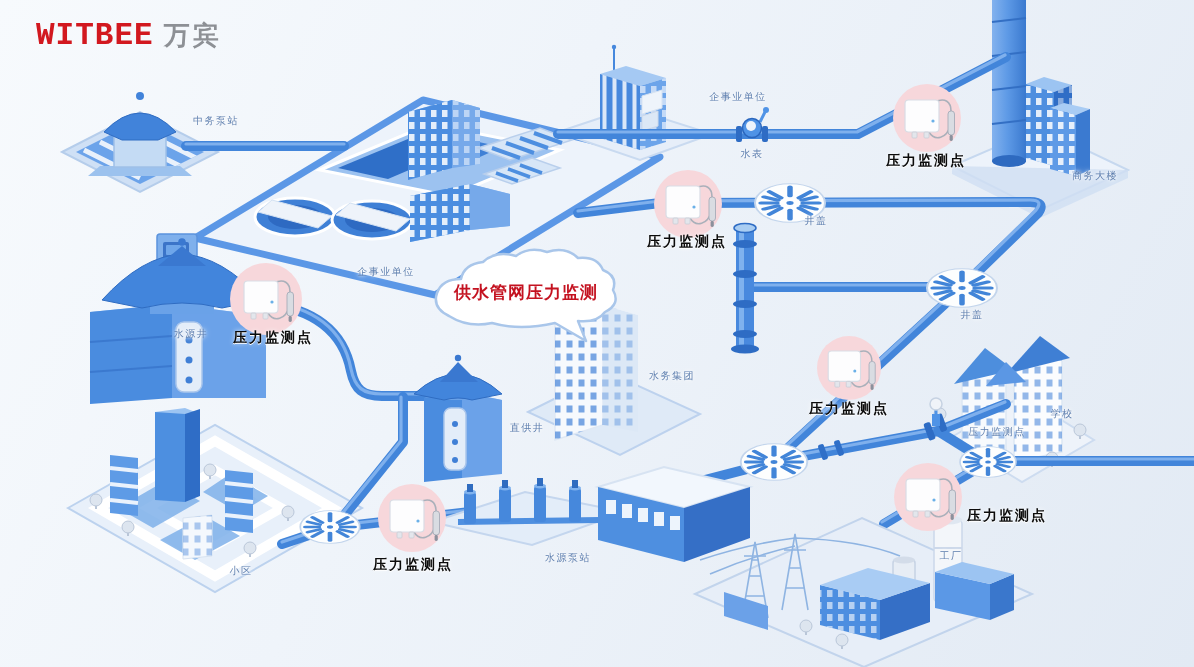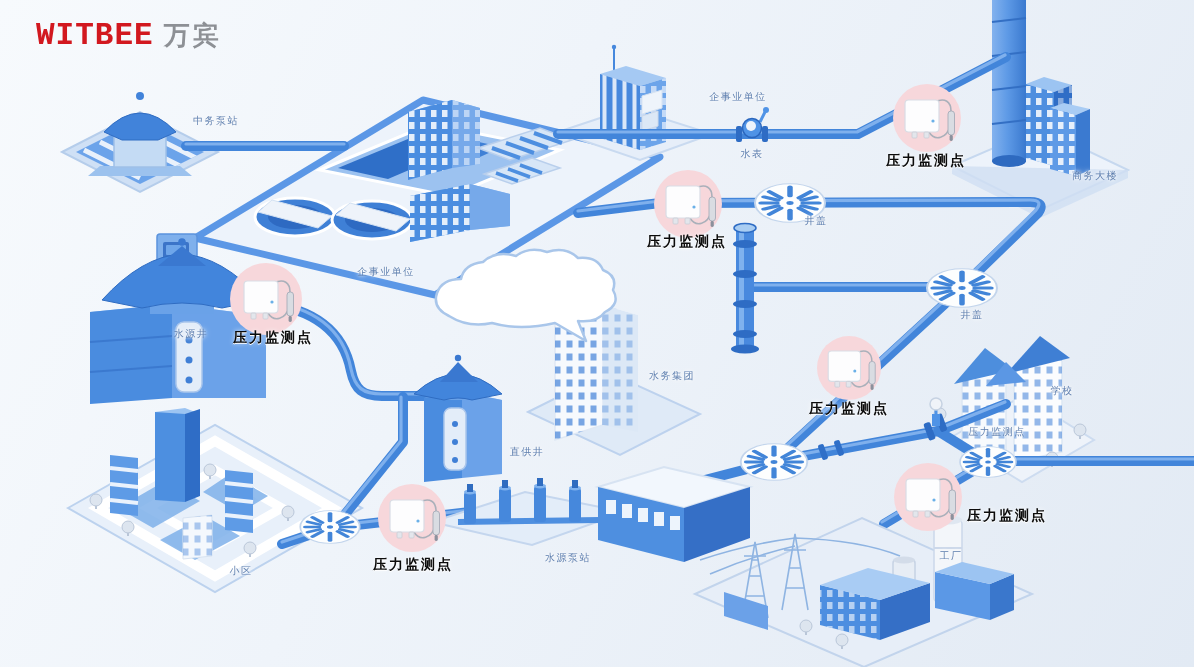--- a/index.html
+++ b/index.html
@@ -410,32 +410,33 @@
   <g>
     <path d="M449,316 Q432,308 437,293 Q442,279 461,279 Q464,264 483,262 Q496,250 516,256 Q529,246 547,252 Q566,246 578,258 Q597,256 603,270 Q618,276 613,290 Q621,304 605,312 Q597,323 578,321 L586,341 L555,323 Q520,331 492,323 Q468,328 449,316 Z" fill="#ffffff" stroke="#a9c6ea" stroke-width="2.5" stroke-linejoin="round"></path>
   </g>
 </svg>
 
 <div class="logo">
   <span class="logo-en">WITBEE</span>
   <span class="logo-cn">万宾</span>
 </div>
 
+<div class="cloud-title" style="left:526px;top:292px">供水管网压力监测</div>
 
 <div class="lbl" style="left:216px;top:121px">中务泵站</div>
 <div class="lbl" style="left:386px;top:272px">企事业单位</div>
 <div class="lbl" style="left:738px;top:97px">企事业单位</div>
 <div class="lbl" style="left:752px;top:154px">水表</div>
 <div class="lbl" style="left:816px;top:221px">井盖</div>
 <div class="lbl" style="left:1095px;top:176px">商务大楼</div>
 <div class="lbl" style="left:191px;top:334px">水源井</div>
 <div class="lbl" style="left:672px;top:376px">水务集团</div>
-<div class="lbl" style="left:527px;top:452px">直供井</div>
+<div class="lbl" style="left:527px;top:428px">直供井</div>
 <div class="lbl" style="left:972px;top:315px">井盖</div>
-<div class="lbl" style="left:1062px;top:391px">学校</div>
+<div class="lbl" style="left:1062px;top:414px">学校</div>
 <div class="lbl" style="left:997px;top:432px">压力监测点</div>
 <div class="lbl" style="left:241px;top:571px">小区</div>
 <div class="lbl" style="left:568px;top:558px">水源泵站</div>
 <div class="lbl" style="left:951px;top:556px">工厂</div>
 
 <div class="mlbl" style="left:926px;top:161px">压力监测点</div>
 <div class="mlbl" style="left:687px;top:242px">压力监测点</div>
 <div class="mlbl" style="left:273px;top:338px">压力监测点</div>
 <div class="mlbl" style="left:849px;top:409px">压力监测点</div>
 <div class="mlbl" style="left:1007px;top:516px">压力监测点</div>

